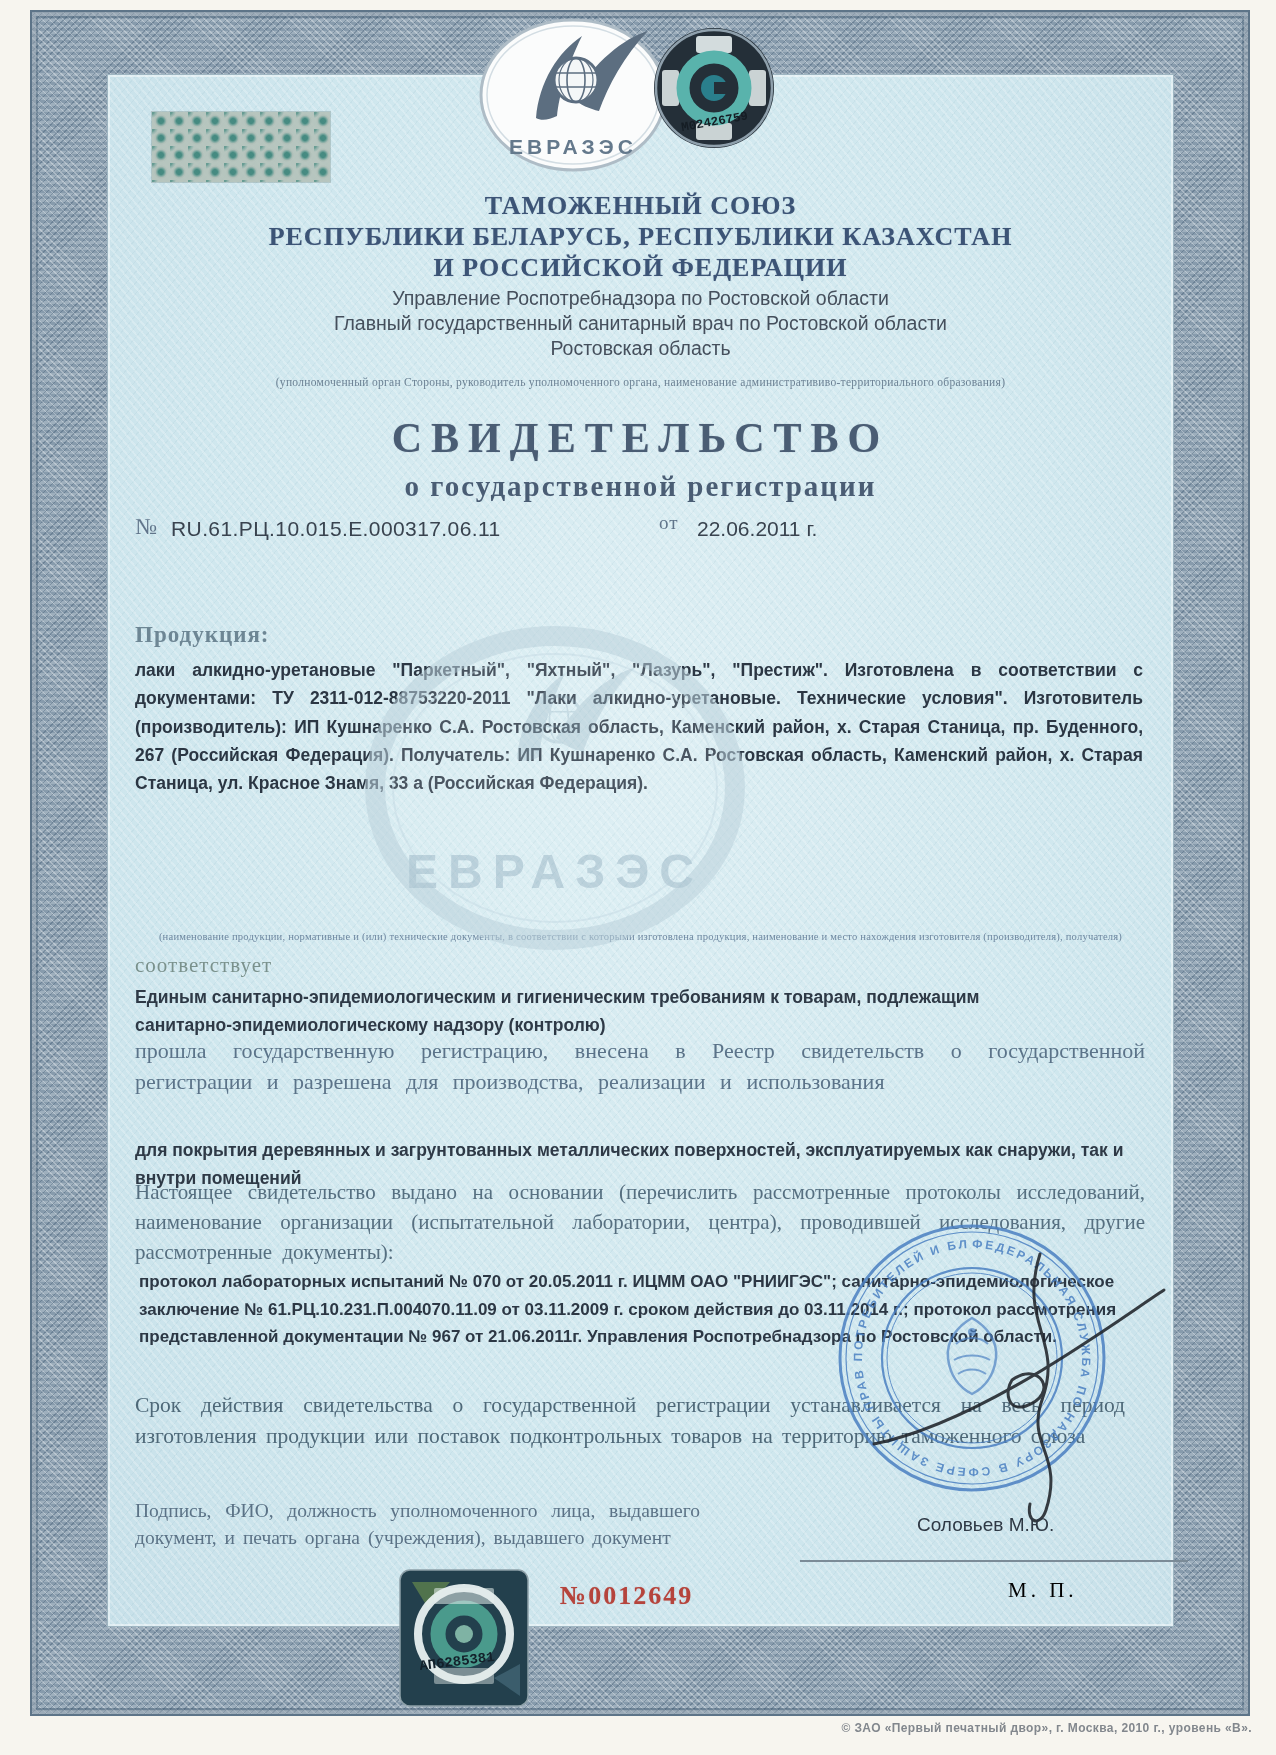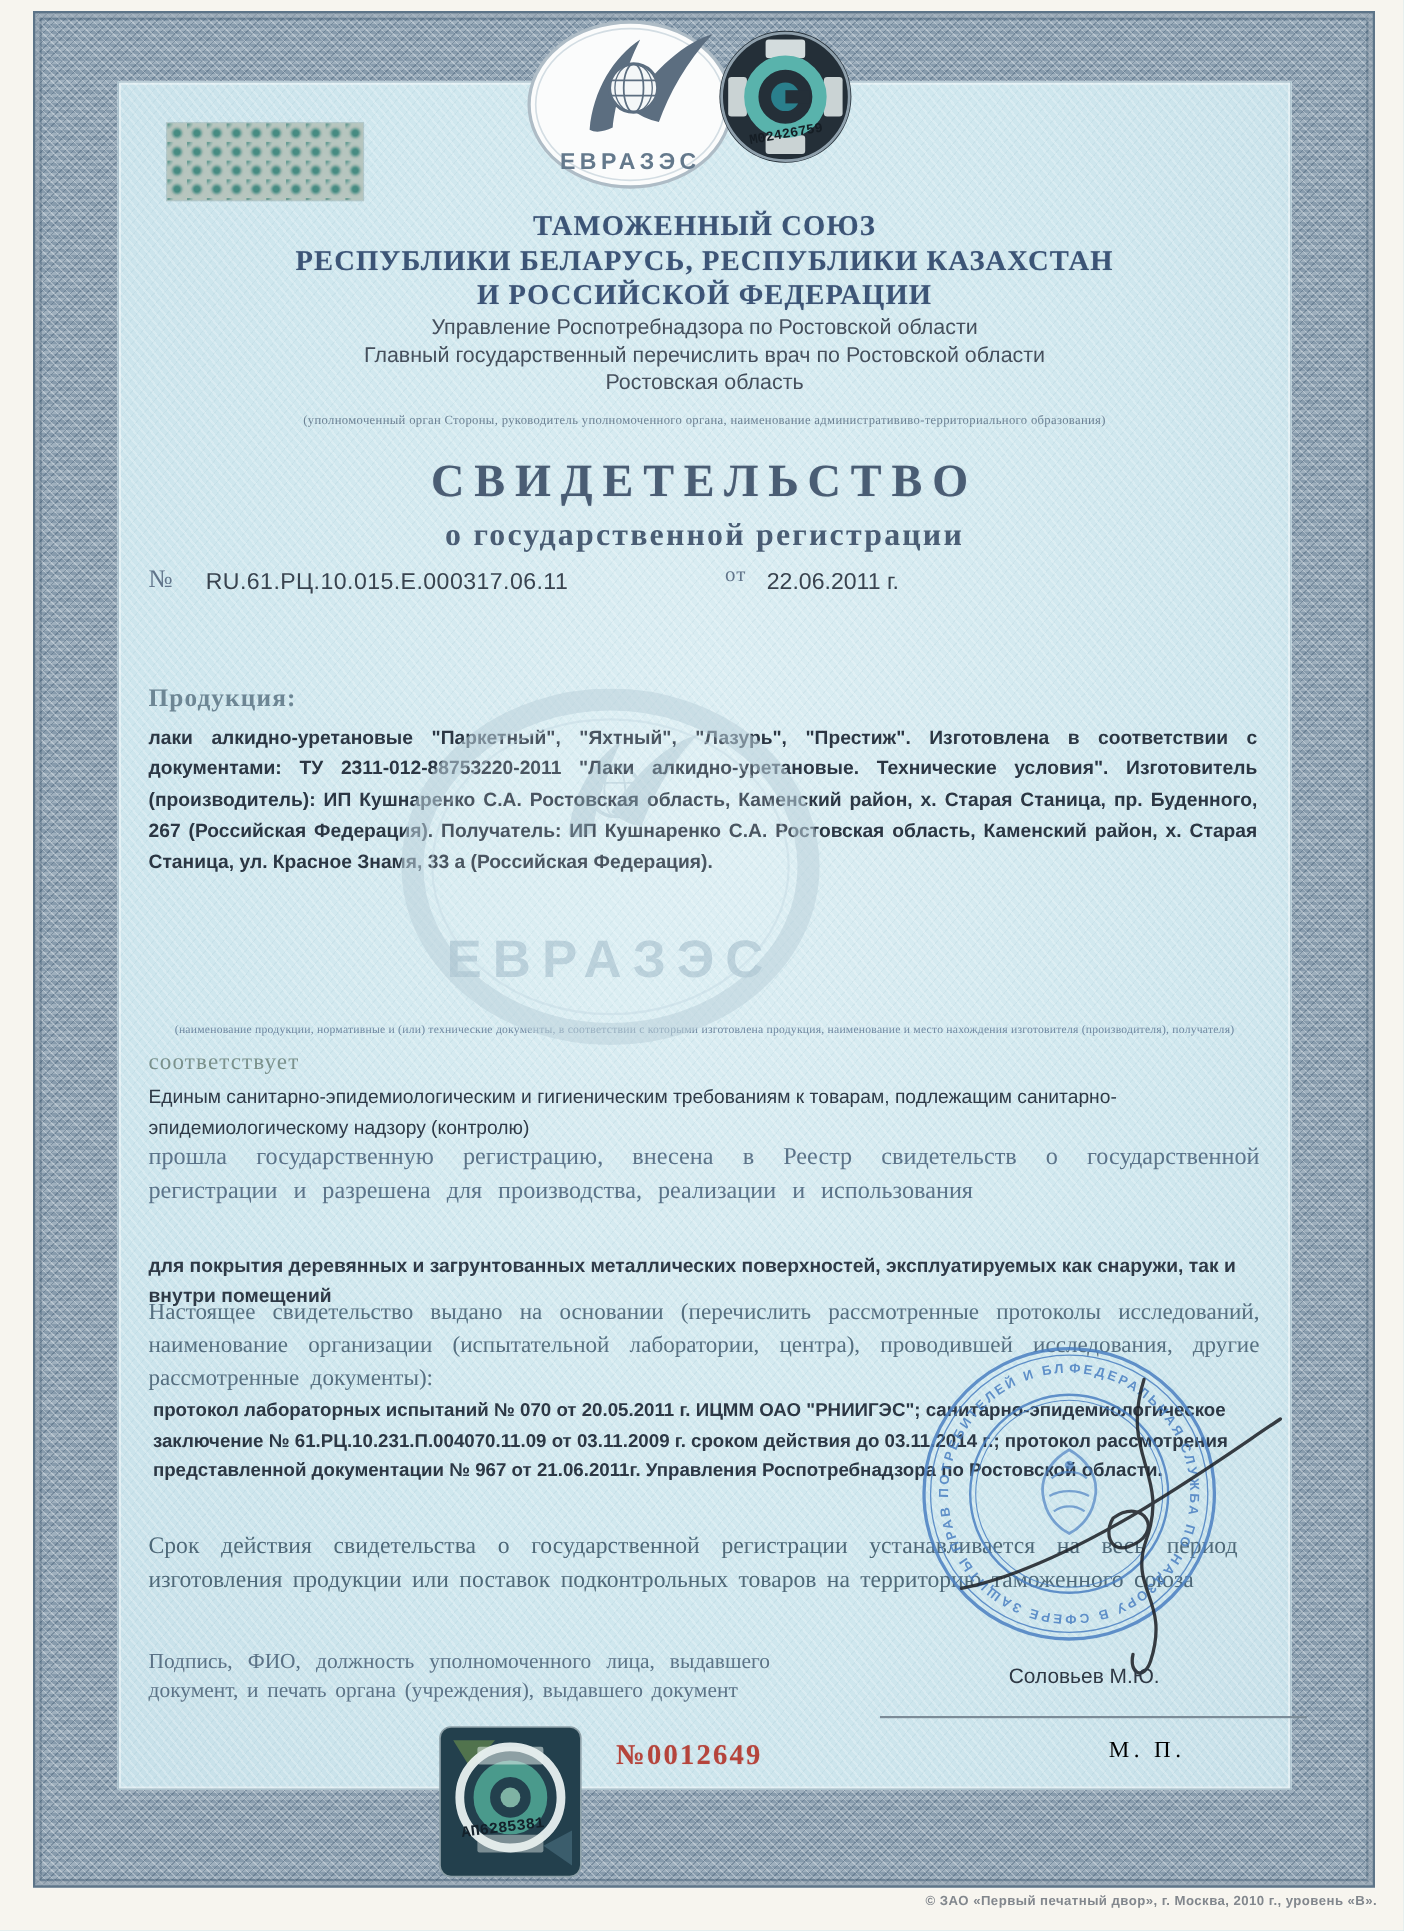--- a/index.html
+++ b/index.html
@@ -32,28 +32,28 @@
   .vteeth.r{right:0;background:conic-gradient(from 45deg at 100% 50%, rgba(116,137,156,.7) 90deg, #0000 0) 0 0/9px 16px repeat-y;}
   
   .abs{position:absolute;}
   .hdr{left:0;right:0;top:116px;text-align:center;color:#3c5476;font-weight:bold;font-size:26px;line-height:31px;letter-spacing:1px;text-shadow:0 0 1px rgba(60,84,118,.35);}
   .hdr2{left:0;right:0;top:212px;text-align:center;color:#454f5c;font-size:19.5px;line-height:25px;}
   .note1{left:0;right:0;top:302px;text-align:center;color:#6b8093;font-size:11.5px;letter-spacing:.3px;}
   .ttl{left:0;right:0;top:340px;text-align:center;color:#4a5d74;font-weight:bold;font-size:42px;letter-spacing:9px;text-shadow:0 0 1px rgba(74,93,116,.4);}
   .sub{left:0;right:0;top:396px;text-align:center;color:#4a5d74;font-weight:bold;font-size:29px;letter-spacing:2px;}
   .numrow{left:0;right:0;top:438px;height:34px;}
   .nolbl{position:absolute;left:28px;top:2px;font-size:23px;color:#60748a;}
-  .noval{position:absolute;left:80px;top:5px;font-size:21px;color:#39434f;letter-spacing:.4px;}
+  .noval{position:absolute;left:64px;top:5px;font-size:21px;color:#39434f;letter-spacing:.4px;}
   .otlbl{position:absolute;left:552px;top:0;font-size:19px;color:#60748a;letter-spacing:1px;}
   .dtval{position:absolute;left:590px;top:5px;font-size:21px;color:#39434f;}
   .prodlbl{left:28px;top:548px;font-size:23px;color:#6d8694;letter-spacing:1px;font-weight:bold;}
   .prodtxt{left:28px;top:582px;width:1008px;font-size:17.5px;font-weight:bold;color:#2b3643;line-height:1.62;text-align:justify;}
   .note2{left:0;right:0;top:857px;text-align:center;color:#6e87a0;font-size:10.6px;letter-spacing:.2px;}
   .corr{left:28px;top:879px;font-size:21px;color:#7a918c;letter-spacing:1px;}
-  .corrtxt{left:28px;top:909px;width:930px;font-size:17.5px;font-weight:normal;color:#2e3946;line-height:1.6;}
+  .corrtxt{left:28px;top:909px;width:930px;font-size:17.5px;font-weight:bold;color:#2e3946;line-height:1.6;}
   .regtxt{left:28px;top:961px;width:1010px;font-size:22px;color:#5b7389;line-height:1.42;text-align:justify;word-spacing:9px;}
   .usetxt{left:28px;top:1062px;width:1010px;font-size:17.5px;font-weight:bold;color:#2e3946;line-height:1.6;}
   .bastxt{left:28px;top:1104px;width:1010px;font-size:21px;color:#566f80;line-height:1.42;text-align:justify;word-spacing:5px;}
   .doctxt{left:32px;top:1194px;width:992px;font-size:17px;font-weight:bold;color:#2c3744;line-height:1.62;}
   .valtxt{left:28px;top:1316px;width:990px;font-size:21.5px;color:#4e6878;line-height:1.45;text-align:justify;word-spacing:4px;}
   .sigcap{left:28px;top:1424px;width:565px;font-size:19.5px;color:#5b7286;line-height:1.38;text-align:justify;word-spacing:3px;}
   
   .ovl{position:absolute;z-index:5;}
   .sigline{left:800px;top:1560px;width:388px;height:2px;background:#7b8b97;z-index:6;}
   .signame{left:917px;top:1514px;font-size:19px;color:#2e3844;z-index:7;}
@@ -84,21 +84,21 @@
     <div class="vteeth l"></div>
     <div class="vteeth r"></div>
 
     <div class="abs hdr ser">
       <div>ТАМОЖЕННЫЙ СОЮЗ</div>
       <div>РЕСПУБЛИКИ БЕЛАРУСЬ, РЕСПУБЛИКИ КАЗАХСТАН</div>
       <div>И РОССИЙСКОЙ ФЕДЕРАЦИИ</div>
     </div>
     <div class="abs hdr2 san">
       <div>Управление Роспотребнадзора по Ростовской области</div>
-      <div>Главный государственный перечислить врач по Ростовской области</div>
+      <div>Главный государственный санитарный врач по Ростовской области</div>
       <div>Ростовская область</div>
     </div>
     <div class="abs note1 ser">(уполномоченный орган Стороны, руководитель уполномоченного органа, наименование административиво-территориального образования)</div>
 
     <div class="abs ttl ser">СВИДЕТЕЛЬСТВО</div>
     <div class="abs sub ser">о государственной регистрации</div>
 
     <div class="abs numrow">
       <span class="nolbl ser">№</span>
       <span class="noval san">RU.61.РЦ.10.015.Е.000317.06.11</span>

